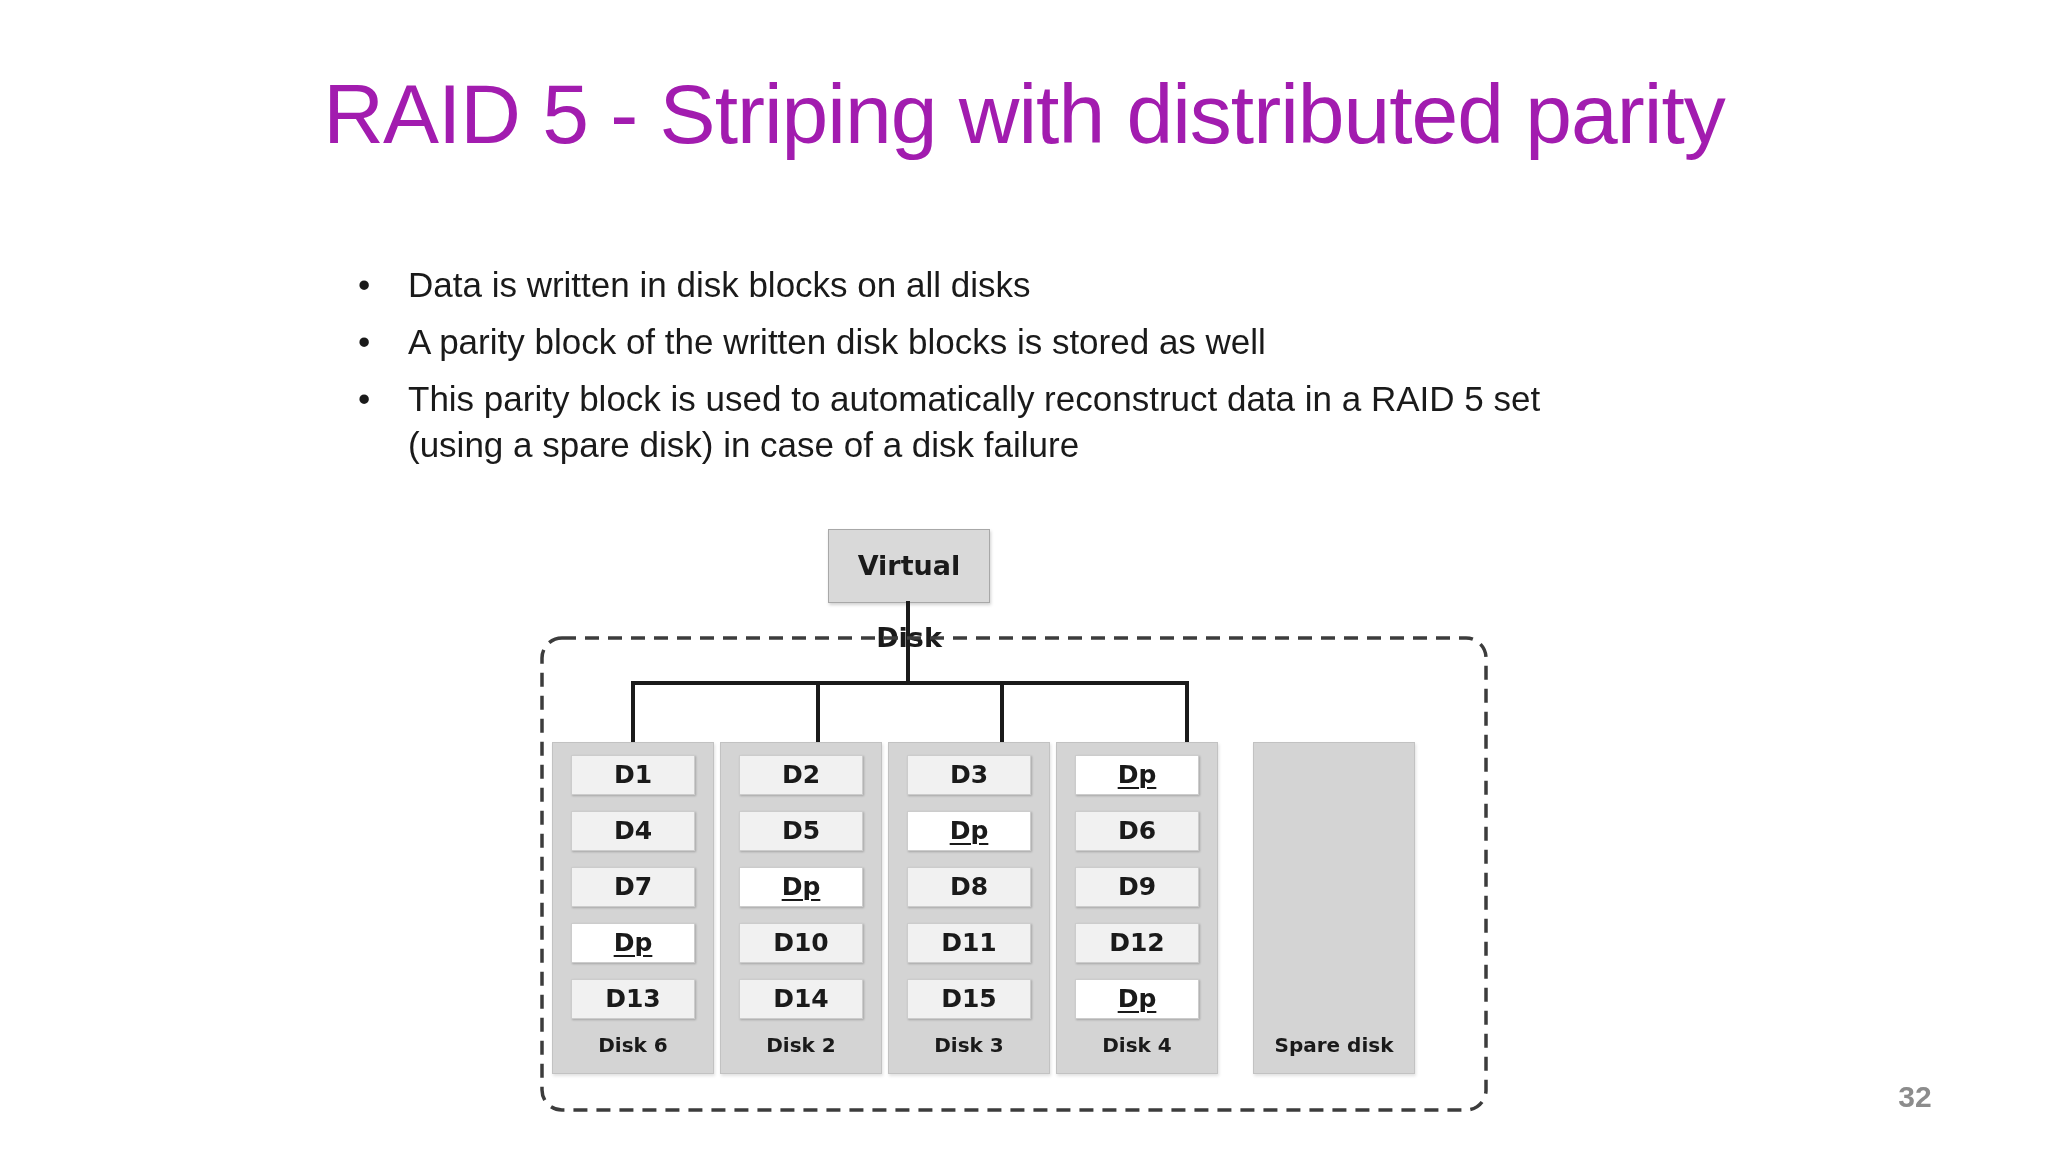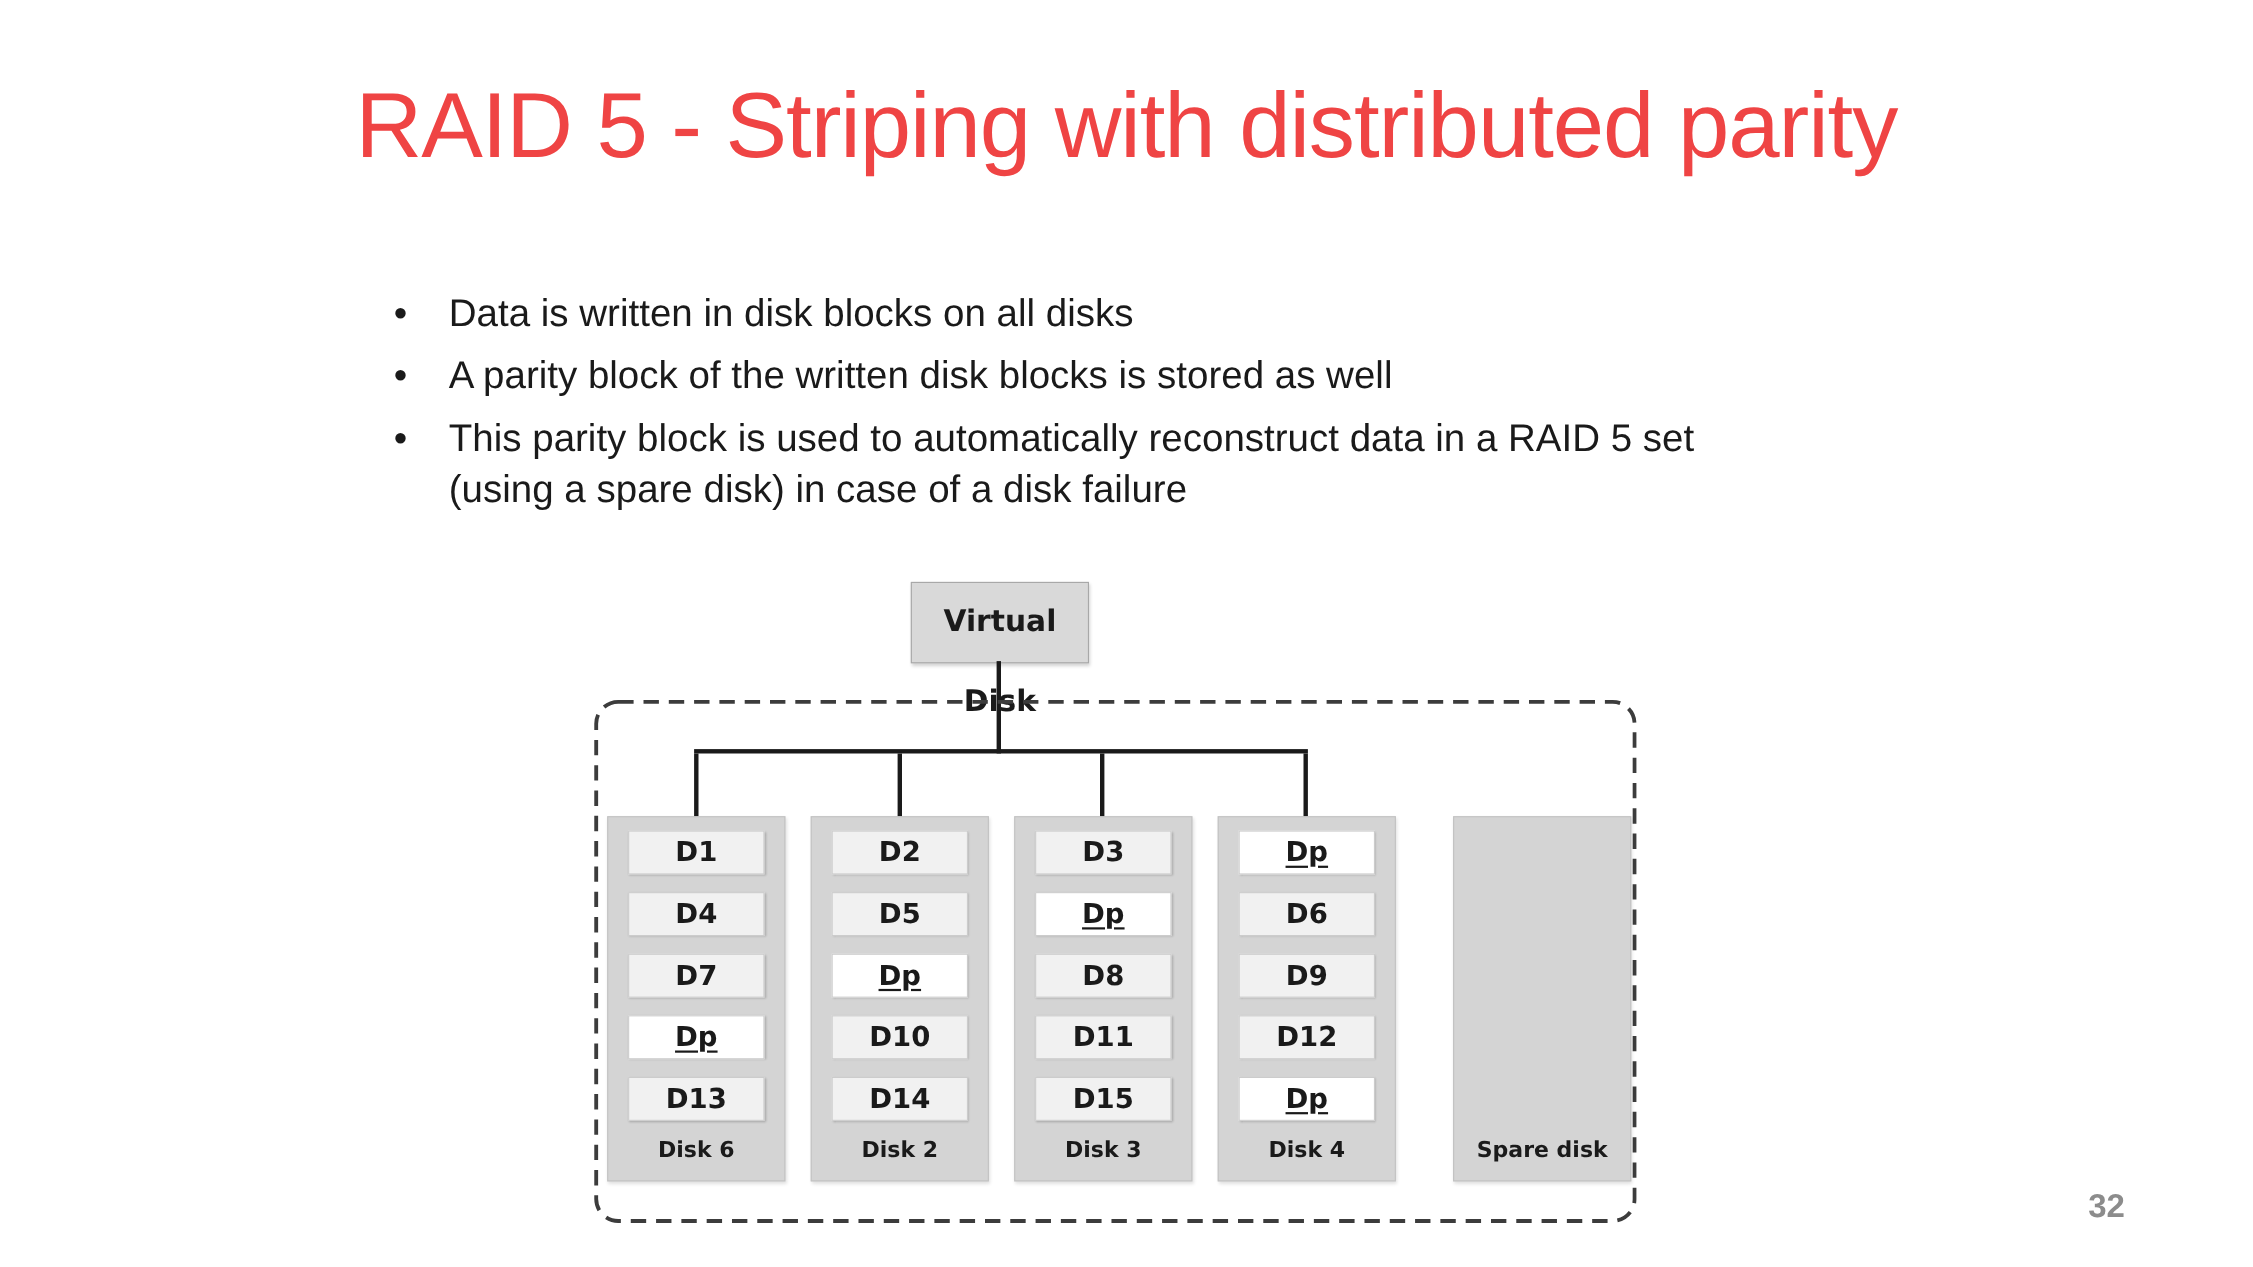--- a/index.html
+++ b/index.html
@@ -21,21 +21,21 @@
   .title {
     position: absolute;
     top: 62px;
     left: 0;
     width: 2048px;
     margin: 0;
     text-align: center;
     font-size: 84px;
     font-weight: 400;
     letter-spacing: -1px;
-    color: #ef4444;
+    color: #a21caf;
     line-height: 1.25;
   }
   
   .bullets {
     position: absolute;
     left: 358px;
     top: 262px;
     margin: 0;
     padding: 0;
     list-style: none;
@@ -112,21 +112,21 @@
     width: 948px;
     height: 476px;
     color: var(--dash-border, #3c3c3c);
   }
 
   .disk-row {
     position: absolute;
     left: 552px;
     top: 742px;
     display: flex;
-    gap: 23px;
+    gap: 6px;
   }
   .disk-column {
     position: relative;
     width: 162px;
     height: 332px;
     background: var(--column-bg, #d4d4d4);
     border: 1px solid #c2c2c2;
     box-shadow: 1px 2px 3px rgba(0,0,0,0.12);
     box-sizing: border-box;
   }

